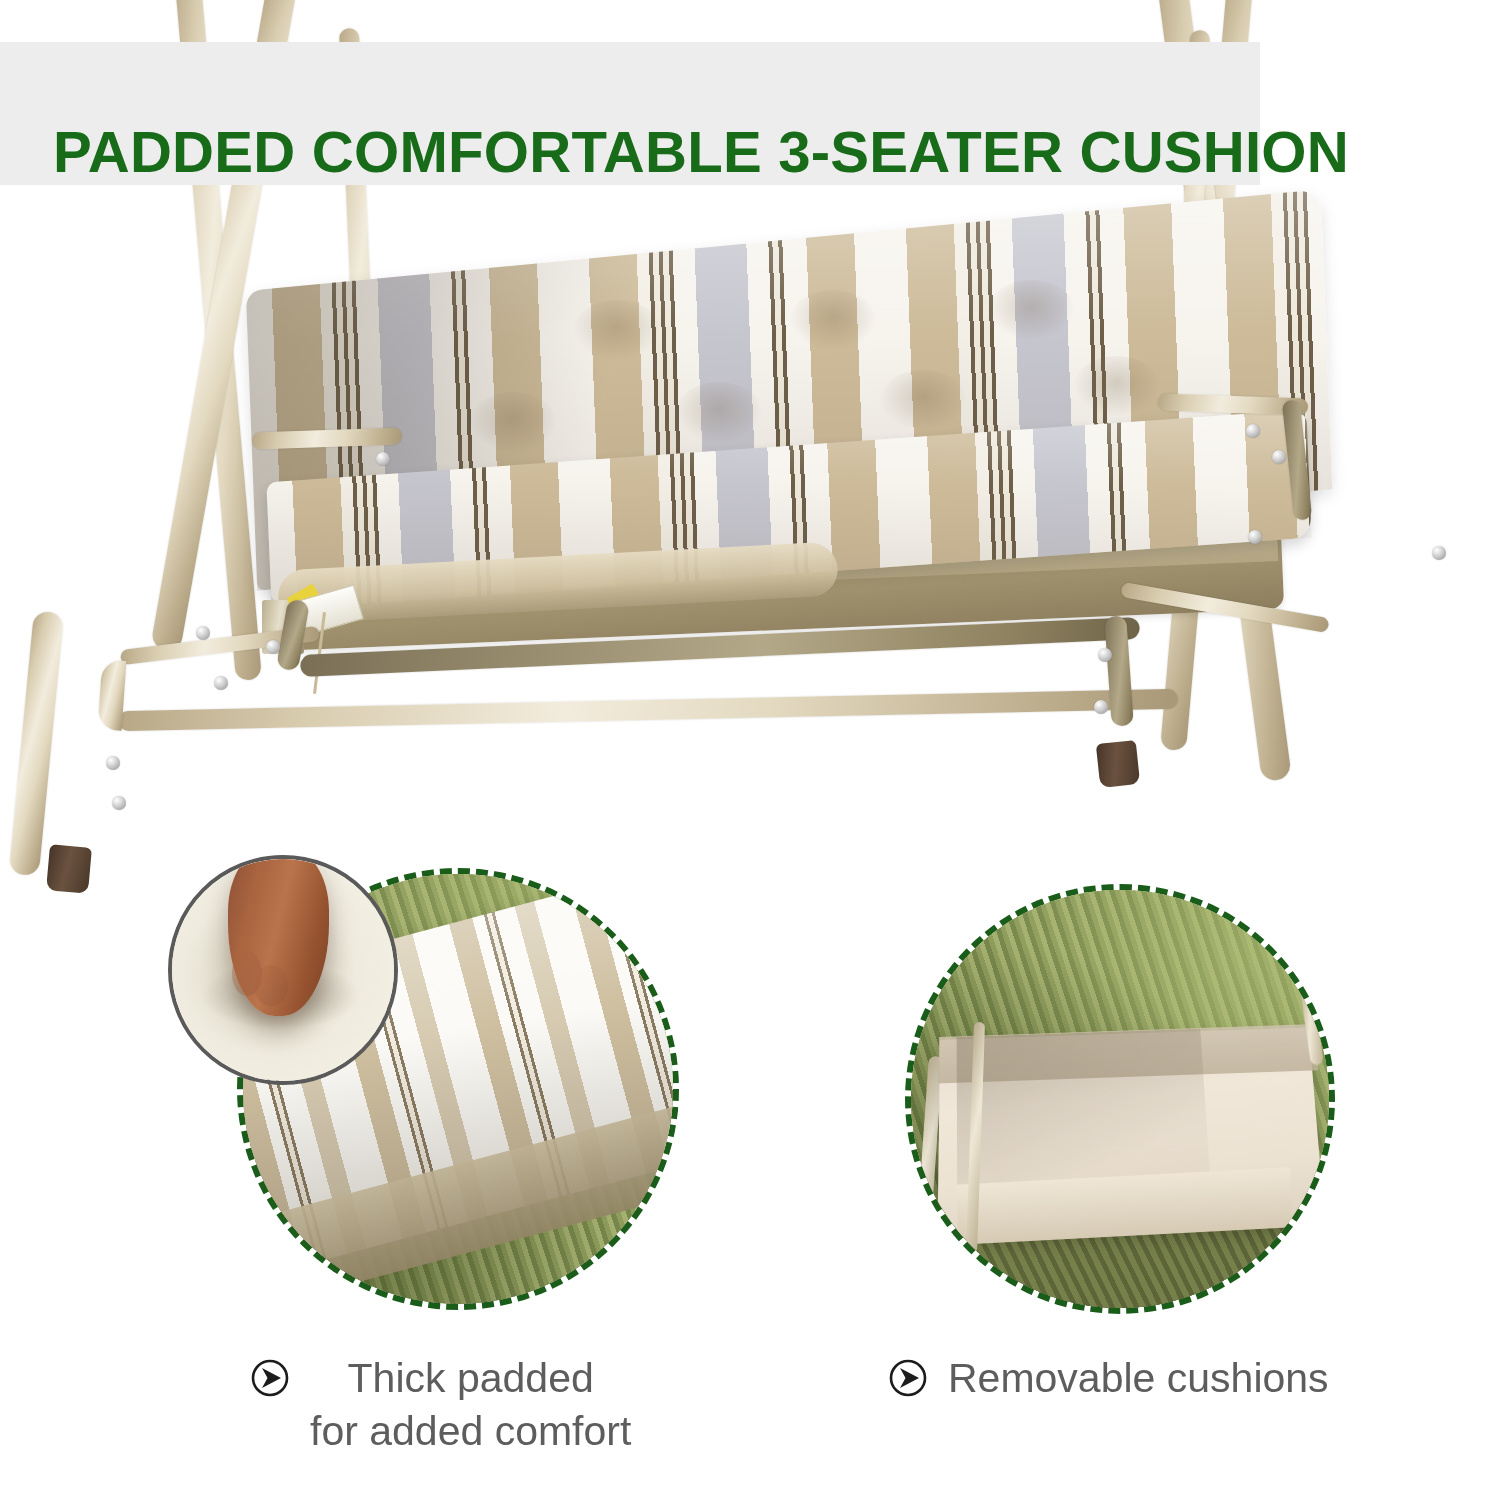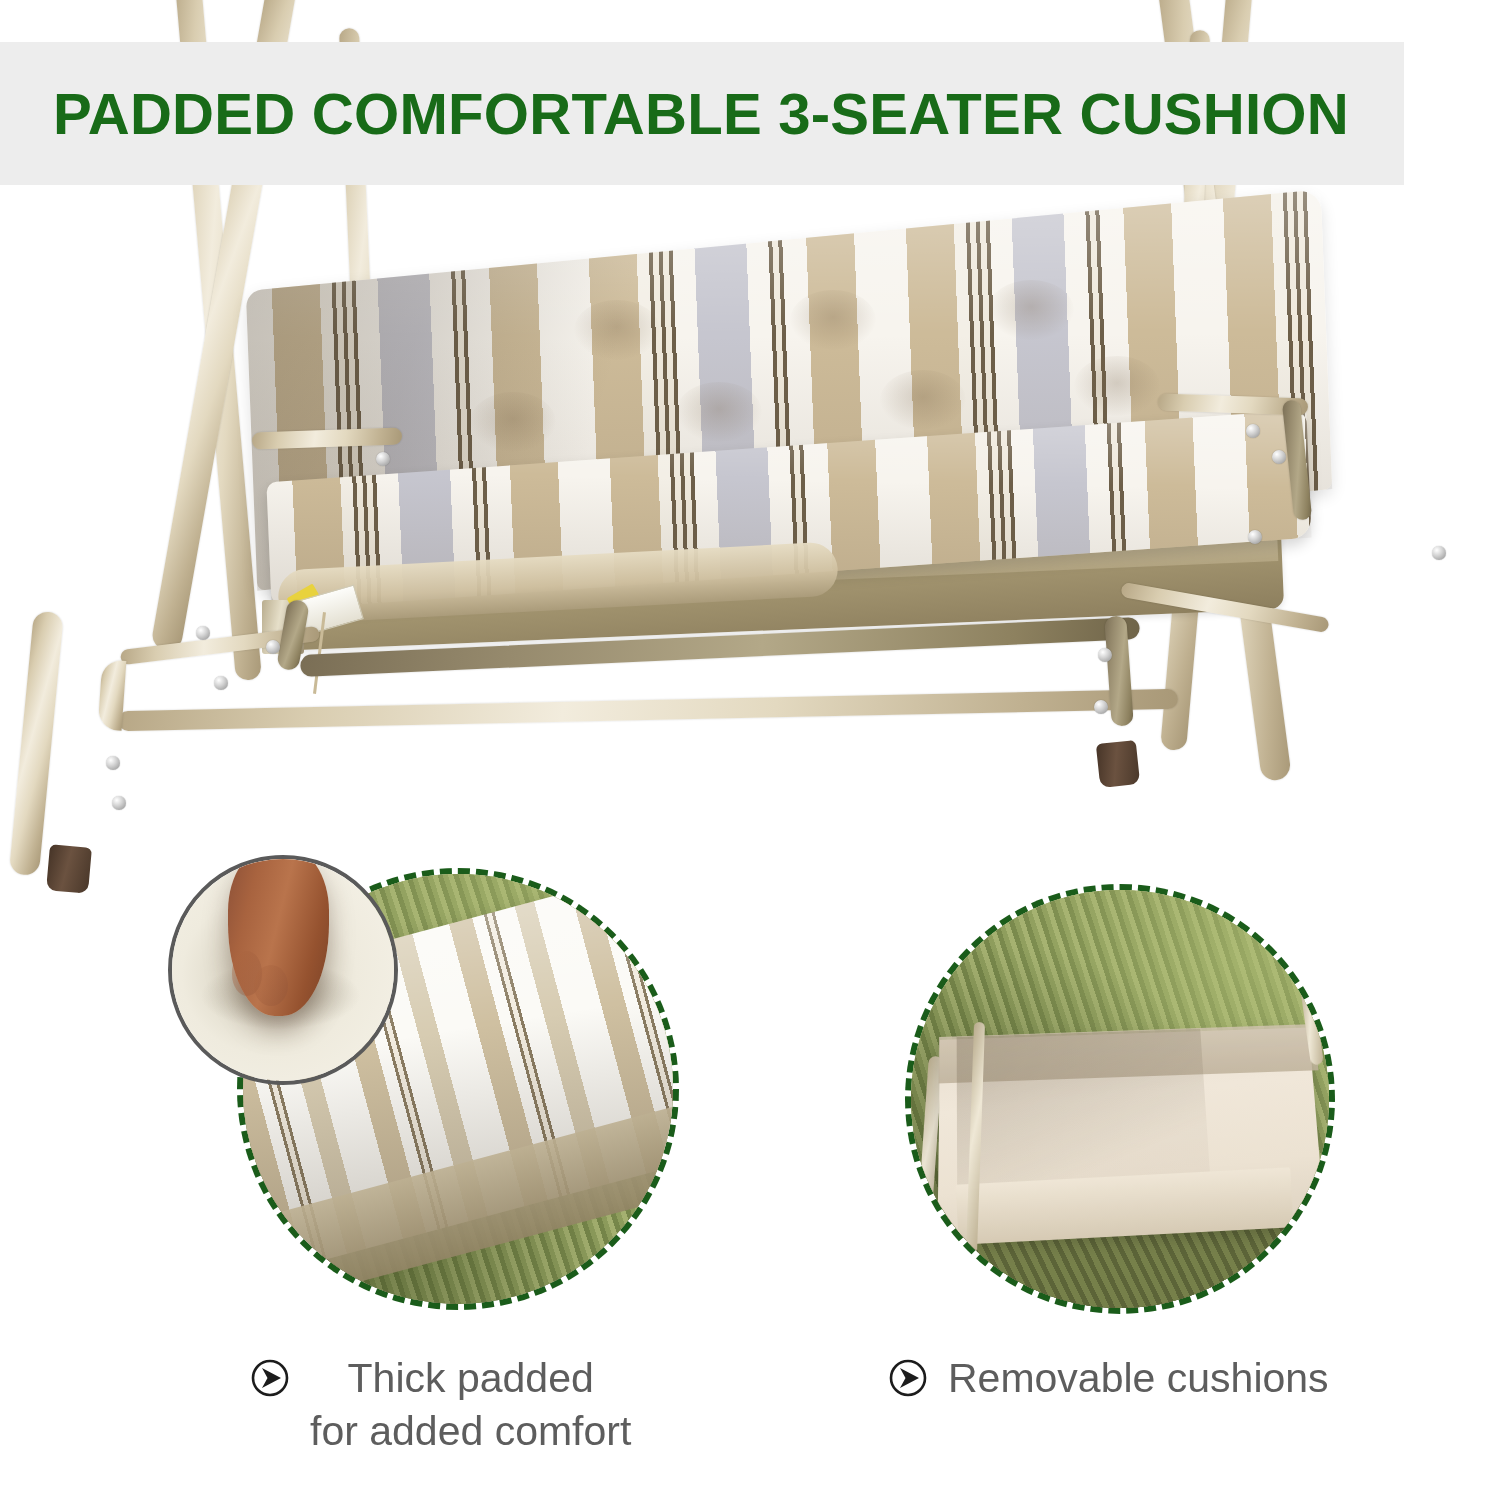--- a/index.html
+++ b/index.html
@@ -92,22 +92,22 @@
       border-radius:30px;background:linear-gradient(180deg,#e6dcc3,#cfc0a0 55%,#ab9c7b);opacity:.95;}
   .tag{position:absolute;left:300px;top:592px;width:58px;height:34px;transform:rotate(-16deg);
       background:linear-gradient(180deg,#fdfdfa,#e4e0d2);border:1px solid #cfcab6;}
   .tag-strap{position:absolute;left:288px;top:590px;width:30px;height:14px;transform:rotate(-30deg);
       background:#e8d23d;border-radius:2px;}
   .bracket{position:absolute;left:262px;top:600px;width:42px;height:54px;
       background:linear-gradient(100deg,#b9ad8e,#e6dfc9 40%,#9c8f72);border-radius:3px;}
   .string{position:absolute;left:318px;top:612px;width:3px;height:82px;background:#c9ba97;transform:rotate(7deg);}
 
   
-  .banner{position:absolute;left:0;top:42px;width:1404px;height:143px;background:#ededed;
-      display:flex;align-items:center;}
+  .banner{position:absolute;left:0;top:42px;width:1260px;height:143px;background:#ededed;
+      display:flex;align-items:flex-end;}
   .banner-title{padding-left:52px;white-space:nowrap;font-weight:700;font-size:57px;letter-spacing:.2px;
       color:#186b18;font-family:"Liberation Sans",sans-serif;transform:scaleX(1.02);transform-origin:left center;}
 
   
   .inset{position:absolute;border-radius:50%;overflow:hidden;}
   .inset-dashed{border:6px dashed #1a5c1a;}
   .inset-solid{border:4px solid #5a5a5a;}
 
   #inset-left{left:237px;top:868px;width:430px;height:430px;}
   #inset-left .photo{position:absolute;inset:-6px;}

